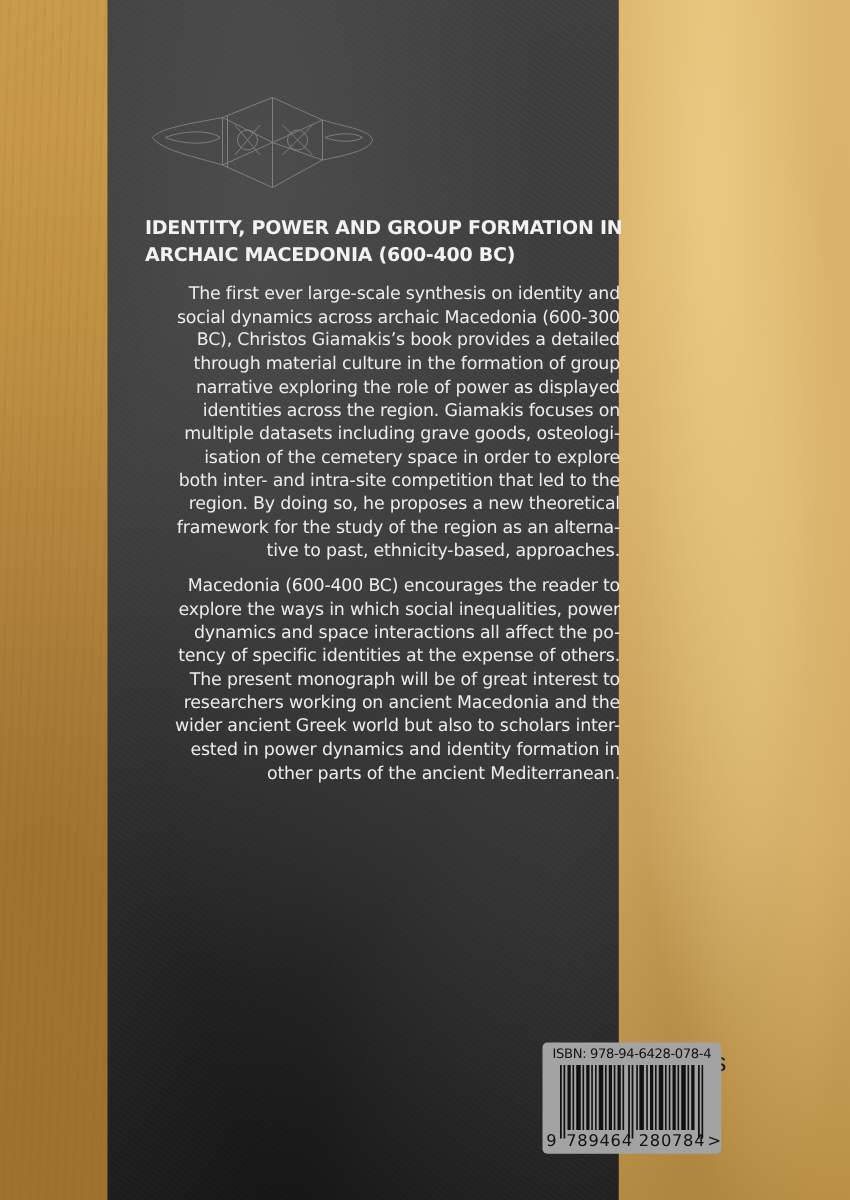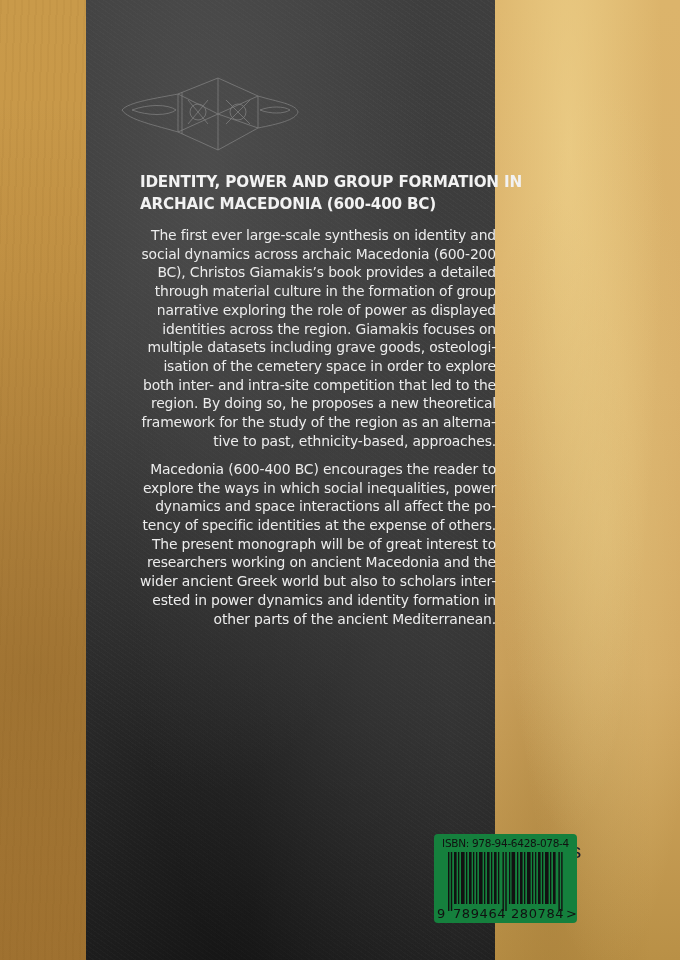--- a/index.html
+++ b/index.html
@@ -35,38 +35,38 @@
   }
   .artifact {
     position: absolute; left: 118px; top: 74px; width: 184px; height: 80px;
     opacity: 0.45;
   }
   .title {
     position: absolute; left: 116px; top: 172px; width: 370px;
     color: #f2f2f2; font-family: "DejaVu Sans", sans-serif; font-weight: bold;
     font-size: 15.2px; line-height: 21.5px; letter-spacing: -0.2px;
   }
-  .title div { white-space: nowrap; margin-left: 24px; }
+  .title div { white-space: nowrap; }
   .body-text {
     position: absolute; left: 116px; top: 226px; width: 380px;
     color: #ececec; font-family: "DejaVu Sans", sans-serif;
     font-size: 13.9px; line-height: 18.7px; letter-spacing: -0.15px;
   }
   .para { margin: 0 0 9.5px 0; }
   .line { white-space: nowrap; display: block; text-align: right; }
   .logo {
     position: absolute; left: 437px; top: 839px; color: #0f172a;
     font-family: "Liberation Sans", sans-serif; font-size: 21px; line-height: 24px;
     letter-spacing: -0.4px; white-space: nowrap;
   }
   .logo .bold { font-weight: bold; }
   .logo .light { font-weight: normal; opacity: 0.95; }
   .barcode-box {
     position: absolute; left: 434px; top: 834px; width: 143px; height: 89px;
-    background: #15803d; border-radius: 4px;
+    background: #a3a3a3; border-radius: 4px;
   }
   .isbn-label {
     position: absolute; left: 0; top: 3px; width: 143px; text-align: center;
     font-family: "DejaVu Sans", sans-serif; font-size: 10.5px; color: #111;
     letter-spacing: -0.3px; white-space: nowrap;
   }
   .bars { position: absolute; left: 14px; top: 18px; width: 115px; height: 59px; }
   .barcode-digits {
     position: absolute; left: 3px; top: 72px; width: 140px;
     font-family: "DejaVu Sans", sans-serif; font-size: 13px; color: #111; white-space: nowrap;
@@ -98,21 +98,21 @@
 </svg>
 
 <div class="title">
   <div>IDENTITY, POWER AND GROUP FORMATION IN</div>
   <div>ARCHAIC MACEDONIA (600-400 BC)</div>
 </div>
 
 <div class="body-text">
   <div class="para">
     <span class="line">The first ever large-scale synthesis on identity and</span>
-    <span class="line">social dynamics across archaic Macedonia (600-200</span>
+    <span class="line">social dynamics across archaic Macedonia (600-300</span>
     <span class="line">BC), Christos Giamakis’s book provides a detailed</span>
     <span class="line">through material culture in the formation of group</span>
     <span class="line">narrative exploring the role of power as displayed</span>
     <span class="line">identities across the region. Giamakis focuses on</span>
     <span class="line">multiple datasets including grave goods, osteologi-</span>
     <span class="line">isation of the cemetery space in order to explore</span>
     <span class="line">both inter- and intra-site competition that led to the</span>
     <span class="line">region. By doing so, he proposes a new theoretical</span>
     <span class="line">framework for the study of the region as an alterna-</span>
     <span class="line">tive to past, ethnicity-based, approaches.</span>

